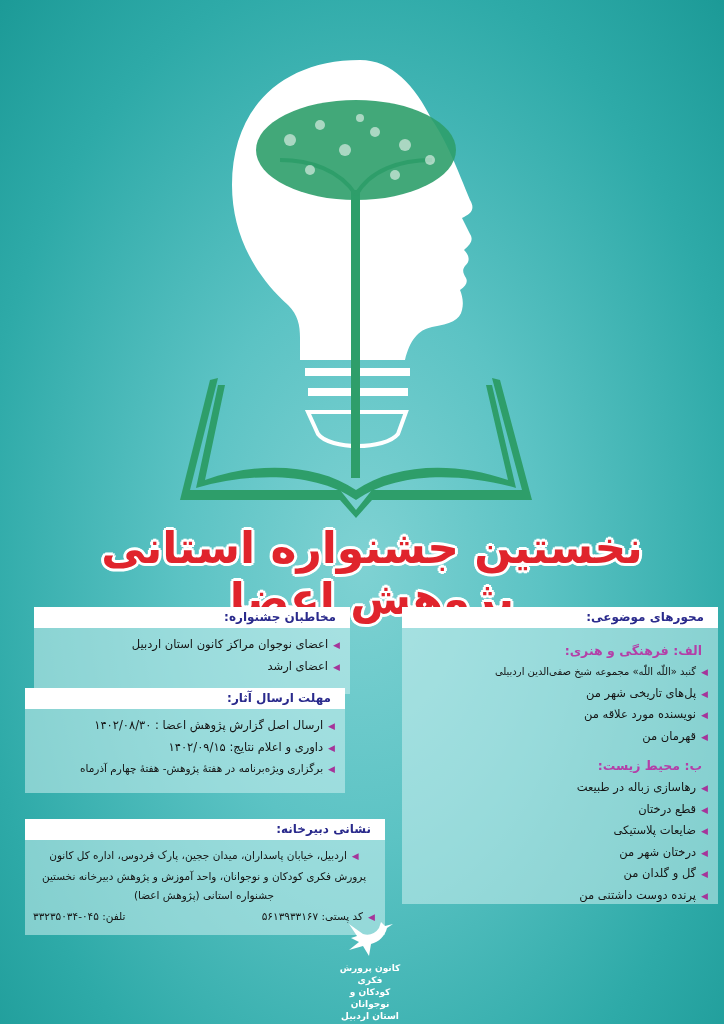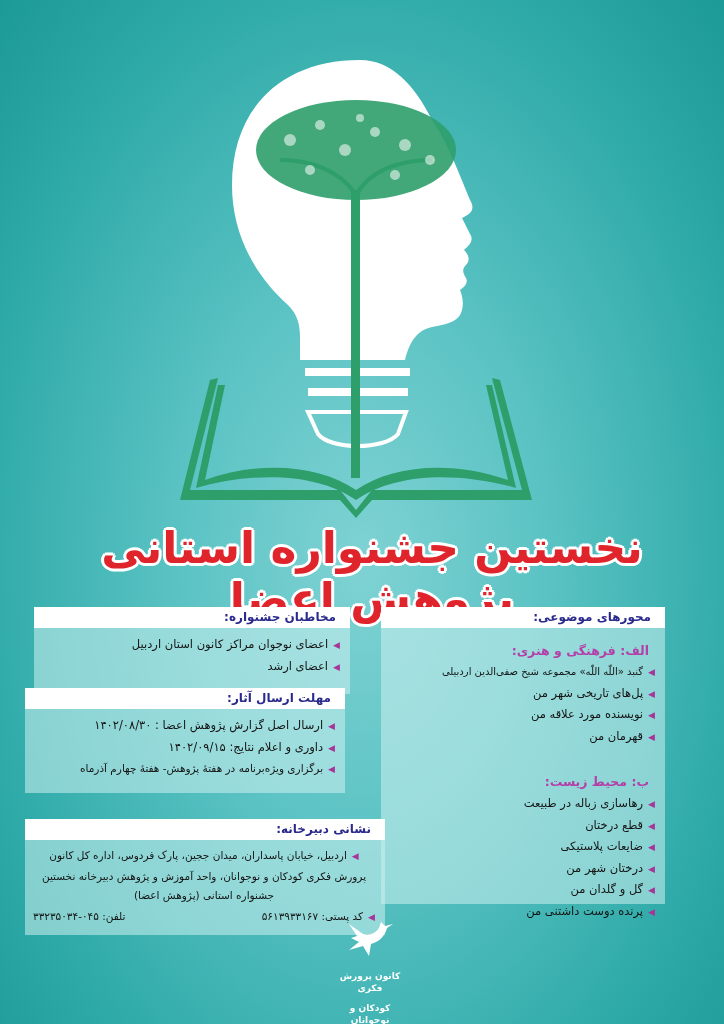--- a/index.html
+++ b/index.html
@@ -24,21 +24,21 @@
   .box-body {
     background: rgba(205,240,240,0.55);
     padding:6px 10px 12px 8px;
   }
   .item { font-size:11.5px; color:#141414; line-height:20.5px; white-space:nowrap; }
   .item .bul { color:#a6349a; font-size:9px; margin-left:5px; display:inline-block; }
   .sub-head { font-size:12.5px; font-weight:bold; color:#b43fa8; line-height:22px; padding-right:6px; }
   .addr { line-height:19.5px; font-size:10.5px; white-space:normal; }
   .row2 { display:flex; justify-content:space-between; }
   .logo { position:absolute; left:330px; top:920px; width:80px; height:100px; text-align:center; direction:rtl; color:#fff; }
-  .logo .l1 { font-size:9px; line-height:12px; font-weight:bold;margin-top:8px; }
+  .logo .l1 { font-size:9px; line-height:12px; font-weight:bold; }
 </style>
 </head>
 <body>
 
 <svg class="illus" viewBox="0 0 380 500" xmlns="http://www.w3.org/2000/svg">
 
   <g>
     <path fill="#ffffff" d="M190 40 C110 40 62 90 62 165 C62 215 85 255 118 285 C128 295 130 305 130 318 L130 340 L235 340 C240 320 248 310 262 307 C280 304 290 300 292 290 C294 282 292 275 290 270 C296 266 298 262 296 258 C293 253 292 250 295 246 C300 242 300 236 294 230 C300 225 304 220 300 214 L292 198 C300 194 306 190 300 180 C288 150 275 118 262 100 C245 66 222 40 190 40 Z"></path>
   </g>
 
@@ -67,29 +67,29 @@
   </g>
 
   <g fill="#2e9e6a">
     <path d="M40 360 L48 358 L20 470 L170 470 L186 490 L202 470 L352 470 L322 358 L330 360 L362 480 L202 480 L186 498 L170 480 L10 480 Z"></path>
     <path d="M55 365 L35 460 C90 440 150 445 186 470 C222 445 282 440 338 460 L316 365 L322 365 L346 468 C290 452 226 452 186 480 C146 452 82 452 26 468 L48 365 Z"></path>
   </g>
 </svg>
 
 <div class="title">نخستین جشنواره استانی پژوهش اعضا</div>
 
-<div class="box" style="left:381px; top:607px; width:284px;border-radius:28px;">
+<div class="box" style="left:402px; top:607px; width:316px;border-radius:28px;">
   <div class="box-head">محورهای موضوعی:</div>
   <div class="box-body" style="height:258px;">
     <div class="sub-head" style="margin-top:6px;">الف: فرهنگی و هنری:</div>
     <div class="item" style="font-size:10px;"><span class="bul">◀</span><span>گنبد «اللّه اللّه» مجموعه شیخ صفی‌الدین اردبیلی</span></div>
     <div class="item"><span class="bul">◀</span><span>پل‌های تاریخی شهر من</span></div>
     <div class="item"><span class="bul">◀</span><span>نویسنده مورد علاقه من</span></div>
     <div class="item"><span class="bul">◀</span><span>قهرمان من</span></div>
-    <div class="sub-head" style="margin-top:24px;">ب: محیط زیست:</div>
+    <div class="sub-head" style="margin-top:8px;">ب: محیط زیست:</div>
     <div class="item"><span class="bul">◀</span><span>رهاسازی زباله در طبیعت</span></div>
     <div class="item"><span class="bul">◀</span><span>قطع درختان</span></div>
     <div class="item"><span class="bul">◀</span><span>ضایعات پلاستیکی</span></div>
     <div class="item"><span class="bul">◀</span><span>درختان شهر من</span></div>
     <div class="item"><span class="bul">◀</span><span>گل و گلدان من</span></div>
     <div class="item"><span class="bul">◀</span><span>پرنده دوست داشتنی من</span></div>
   </div>
 </div>
 
 <div class="box" style="left:34px; top:607px; width:316px;">

